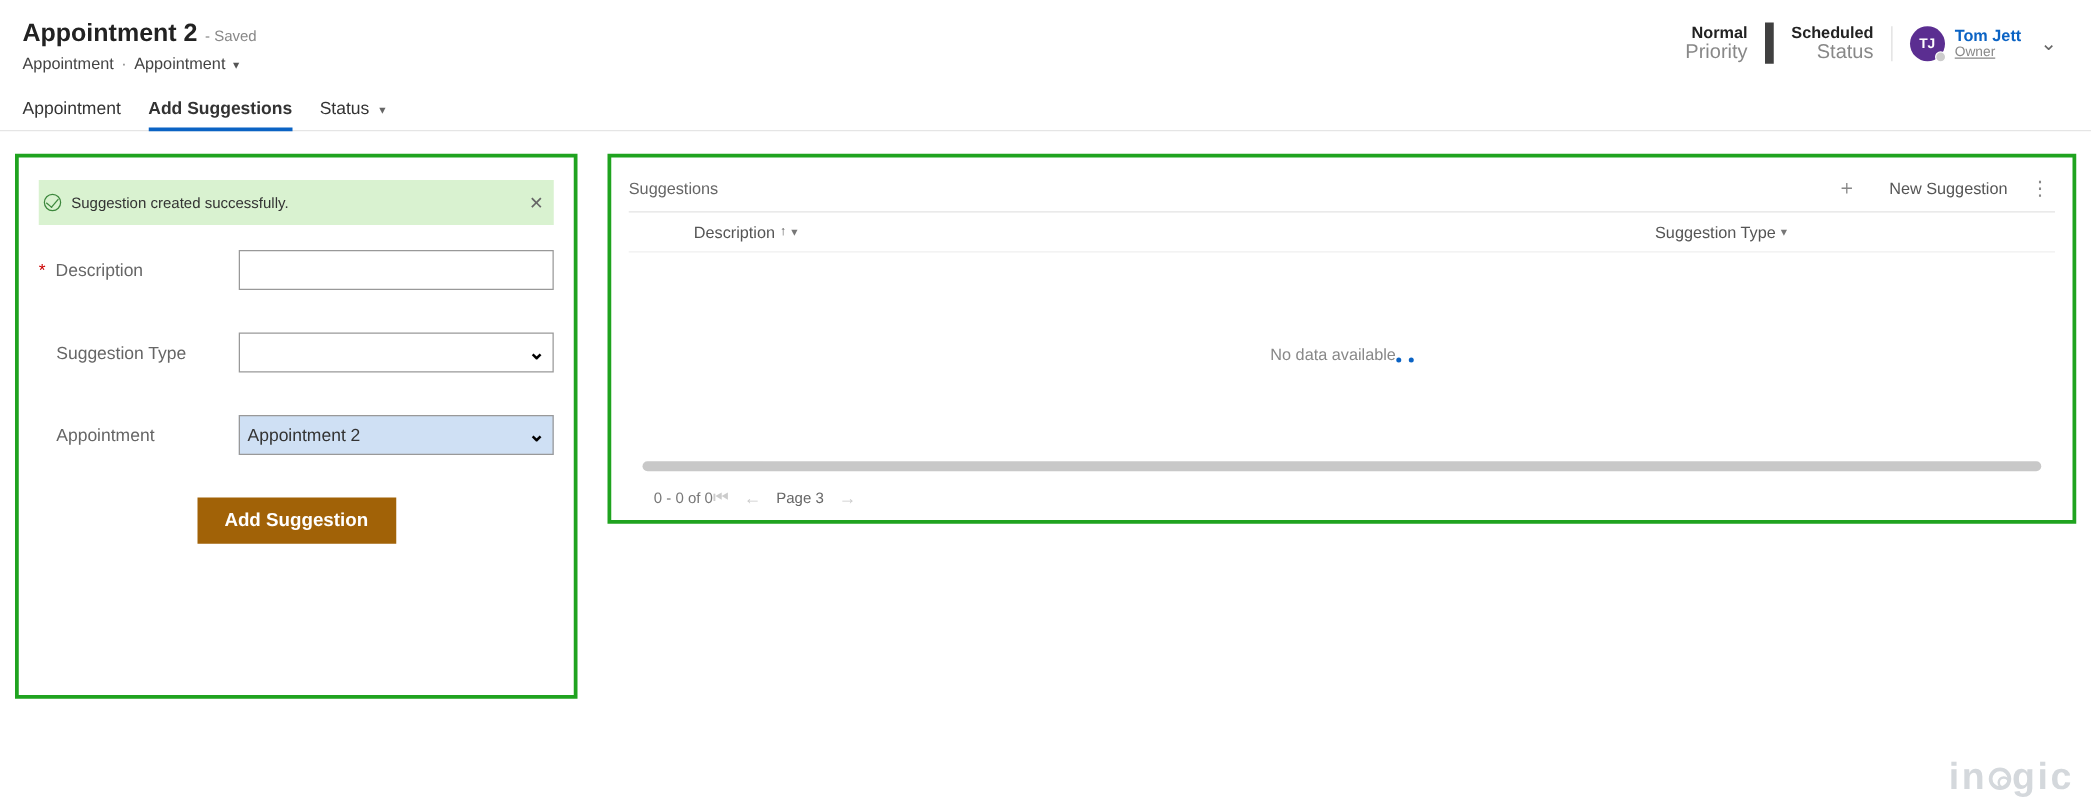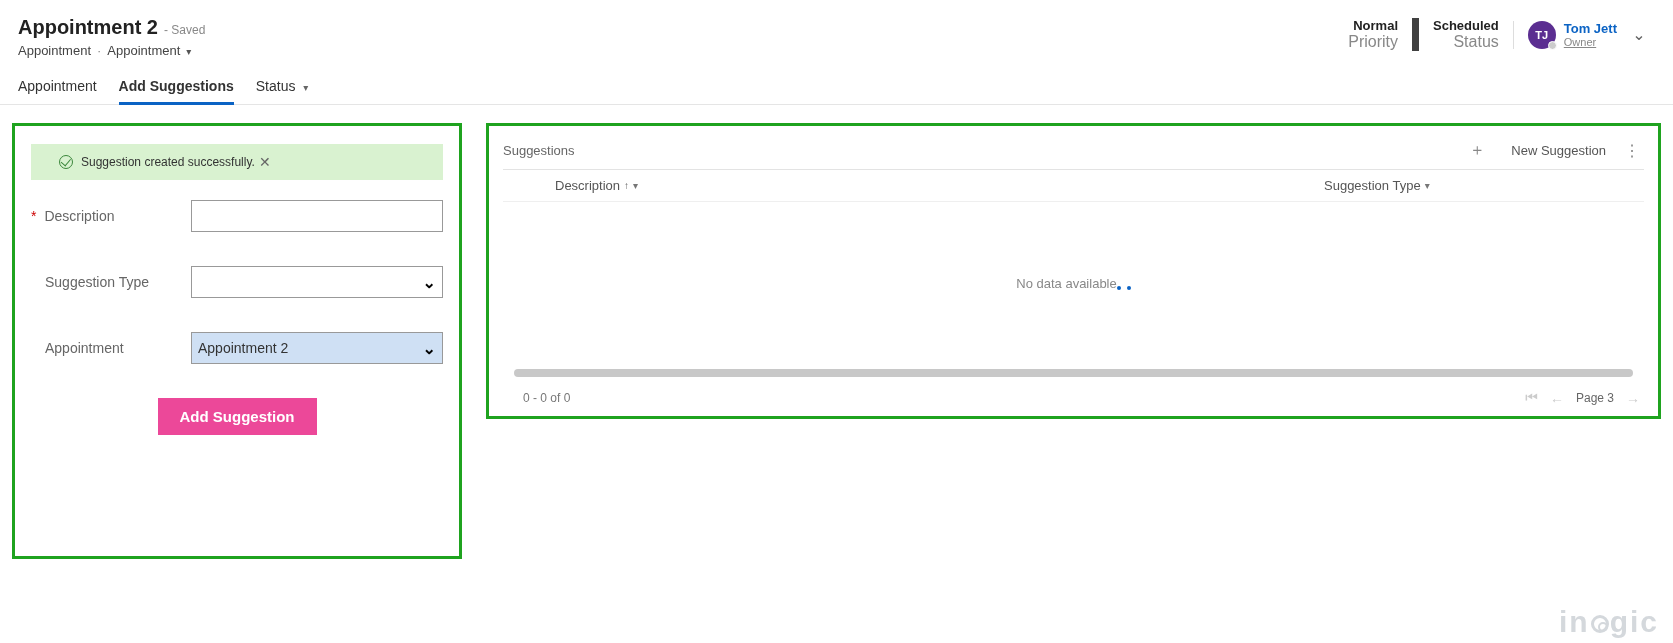--- a/index.html
+++ b/index.html
@@ -34,41 +34,41 @@
   .tab.active { font-weight:700; }
   .tab.active::after { content:""; position:absolute; left:0; right:0; bottom:-1px; height:3px; background:#0b63c4; }
   .tab .chev { font-size:10px; color:#666; margin-left:4px;}
 
   
   .body-area { display:flex; gap:24px; padding:18px 12px 12px 12px; align-items:flex-start; }
   .panel-left { width:450px; height:436px; border:3px solid #1fa31f; padding:18px 16px 16px 16px; position:relative; }
   .panel-right { flex:1; height:296px; border:3px solid #1fa31f; padding:10px 14px 8px 14px; display:flex; flex-direction:column; }
 
   
-  .banner { background:#d9f2d0; border:0; display:flex; align-items:center; padding:8px 28px; margin-bottom:20px;}
+  .banner { background:#d9f2d0; border:0; display:flex; align-items:center; justify-content:space-between; padding:8px 4px; margin-bottom:20px;}
   .banner-left { display:flex; align-items:center; gap:8px;}
   .check-icon { width:14px;height:14px;border:1.5px solid #3c873c; border-radius:50%; display:flex;align-items:center;justify-content:center; }
   .check-icon::after { content:""; width:5px;height:8px; border-right:1.5px solid #3c873c; border-bottom:1.5px solid #3c873c; transform:rotate(40deg) translate(-1px,-1px); }
   .banner-text { font-size:12px; color:#333; }
   .banner-close { font-size:14px; color:#666; cursor:pointer; padding:2px 4px;}
 
   
   .form-row { display:flex; align-items:center;  margin-bottom:34px; }
   .form-row .lbl-col { width:160px; font-size:14px; color:#666; display:flex; align-items:center;}
   .req { color:#c00; margin-right:8px; font-size:14px;}
   .form-row input[type=text], .form-row .select {
     flex:1; height:32px; border:1px solid #999; background:#fff; font-size:14px; padding:0 6px;
   }
   .select { display:flex; align-items:center; justify-content:space-between; cursor:pointer; }
   .select .chev { font-size:16px; font-weight:bold; color:#000;}
   .select.highlight { background:#cfe0f4; }
   .select.highlight .val-text { background:#cfe0f4; }
 
   .btn-primary {
-    display:block; margin:0 auto; background:#ec4899; color:#fff; font-size:15px; font-weight:600;
+    display:block; margin:0 auto; background:#a16207; color:#fff; font-size:15px; font-weight:600;
     padding:10px 22px; border-radius:0; border:none; cursor:pointer;
   }
 
   
   .grid-head { display:flex; align-items:center; justify-content:space-between; padding:4px 0 8px 0;}
   .grid-title { font-size:13px; color:#666; }
   .grid-actions { display:flex; align-items:center; gap:14px; color:#666;}
   .plus-icon { font-size:16px; color:#888;}
   .new-sugg { font-size:13px; color:#555; cursor:pointer;margin-left:12px;}
   .kebab { font-size:16px; color:#888; cursor:pointer; padding:0 4px;}
@@ -78,21 +78,21 @@
   .col-type { width:320px; display:flex; align-items:center; gap:4px;}
   .sort-arrow { font-size:10px;}
   .col-chev { font-size:10px; color:#777;}
 
   .grid-empty { flex:1; display:flex; align-items:center; justify-content:center; font-size:13px; color:#888; position:relative;}
   .loader-dots { display:flex; gap:6px; position:relative; top:4px;}
   .loader-dots span{ width:4px;height:4px;background:#0b63c4;border-radius:50%; }
 
   .hscroll { height:8px; background:#c8c8c8; border-radius:4px; margin:4px 0 4px 0; width:98%; align-self:center;}
 
-  .grid-foot { display:flex; align-items:center; justify-content:space-between; font-size:12px; color:#777; padding:8px 4px 2px 20px;}
+  .grid-foot { display:flex; align-items:center; font-size:12px; color:#777; padding:8px 4px 2px 20px;}
   .pager { display:flex; align-items:center; gap:12px; color:#aaa;}
   .pager .pg-label{ color:#666;}
   .pg-icon { font-size:14px; cursor:pointer; color:#ccc;}
 
   
   .watermark { position:absolute; right:14px; bottom:4px; font-size:30px; font-weight:700; letter-spacing:2px; color:#d4d8dc; font-family:Arial,sans-serif;}
   .watermark .o { display:inline-block; border:3px solid #d4d8dc; width:18px;height:18px;border-radius:50%; position:relative; top:1px; margin:0 1px;}
   .watermark .o::after{content:""; position:absolute; left:4px; top:4px; width:6px;height:6px;border:2px solid #d4d8dc;border-radius:50%;}
 </style>
 </head>

